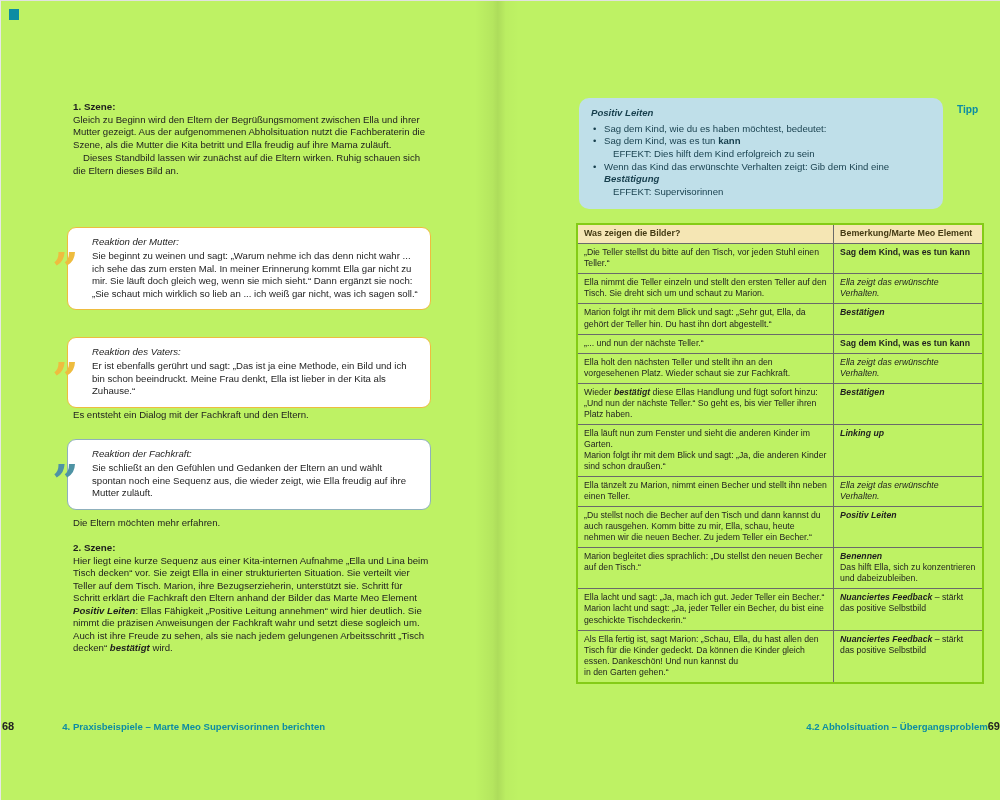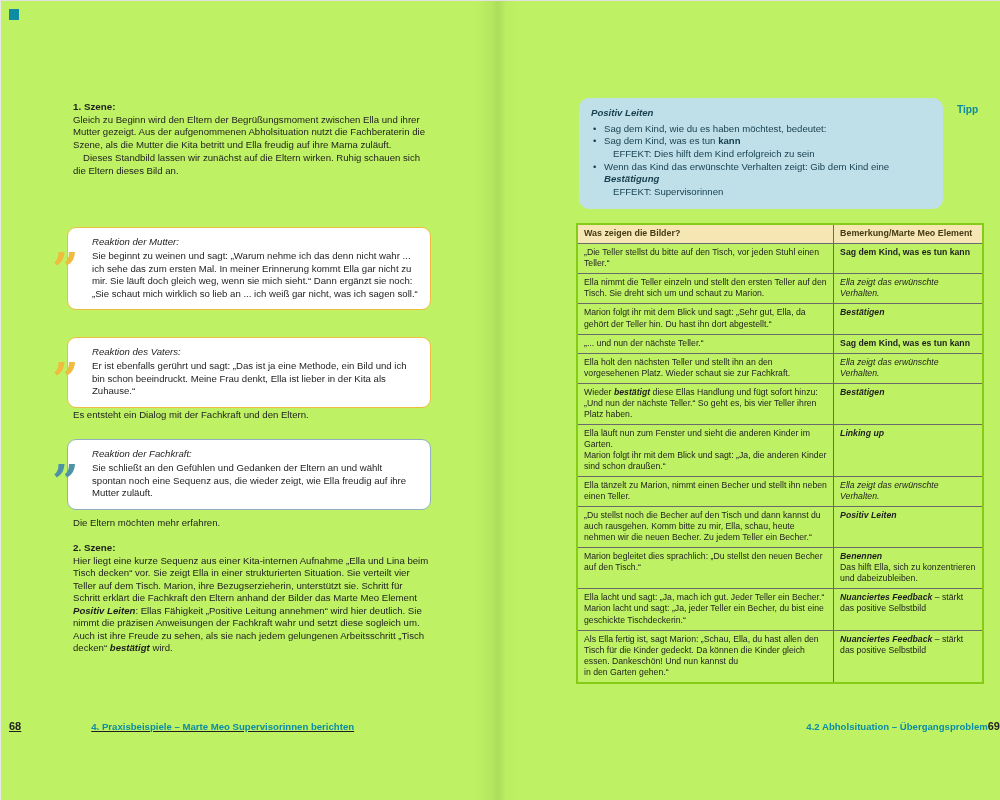--- a/index.html
+++ b/index.html
@@ -44,21 +44,21 @@
   .mm-table { position:absolute; left:575px; top:222px; width:408px; border-collapse:collapse;
               font-size:8.7px; line-height:1.27; border:2px solid #84cc16; }
   .mm-table th, .mm-table td { border:1px solid #6a6a6a; padding:3px 6px 4px 6px;
               vertical-align:top; text-align:left; white-space:pre-line; }
   .mm-table th { background:#f5e6b4; color:#443a14; font-weight:bold; font-size:8.9px; }
   .col-left  { width:225px; }
   .col-right { width:131px; }
 
   
   .footer { position:absolute; top:719px; display:flex; align-items:baseline; }
-  .footer.left { left:8px; gap:24px;text-decoration:underline; }
+  .footer.left { left:1px; gap:2px; }
   .footer.right { right:0; }
   .page-num { font-weight:bold; font-size:11px; color:#222; }
   .section-title { color:#0d8ca3; font-weight:bold; font-size:9.6px;margin-left:46px; }
 
   .seg-b { font-weight:bold; }
   .seg-i { font-style:italic; }
 </style>
 </head>
 <body>
 

